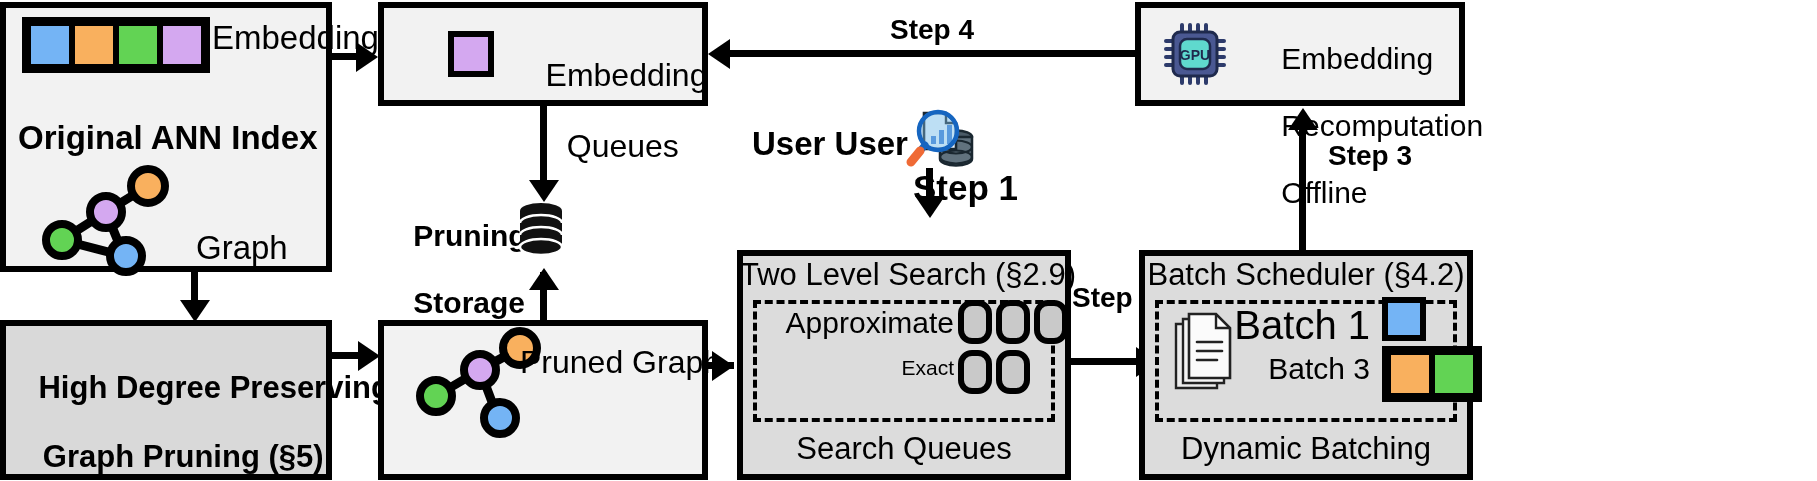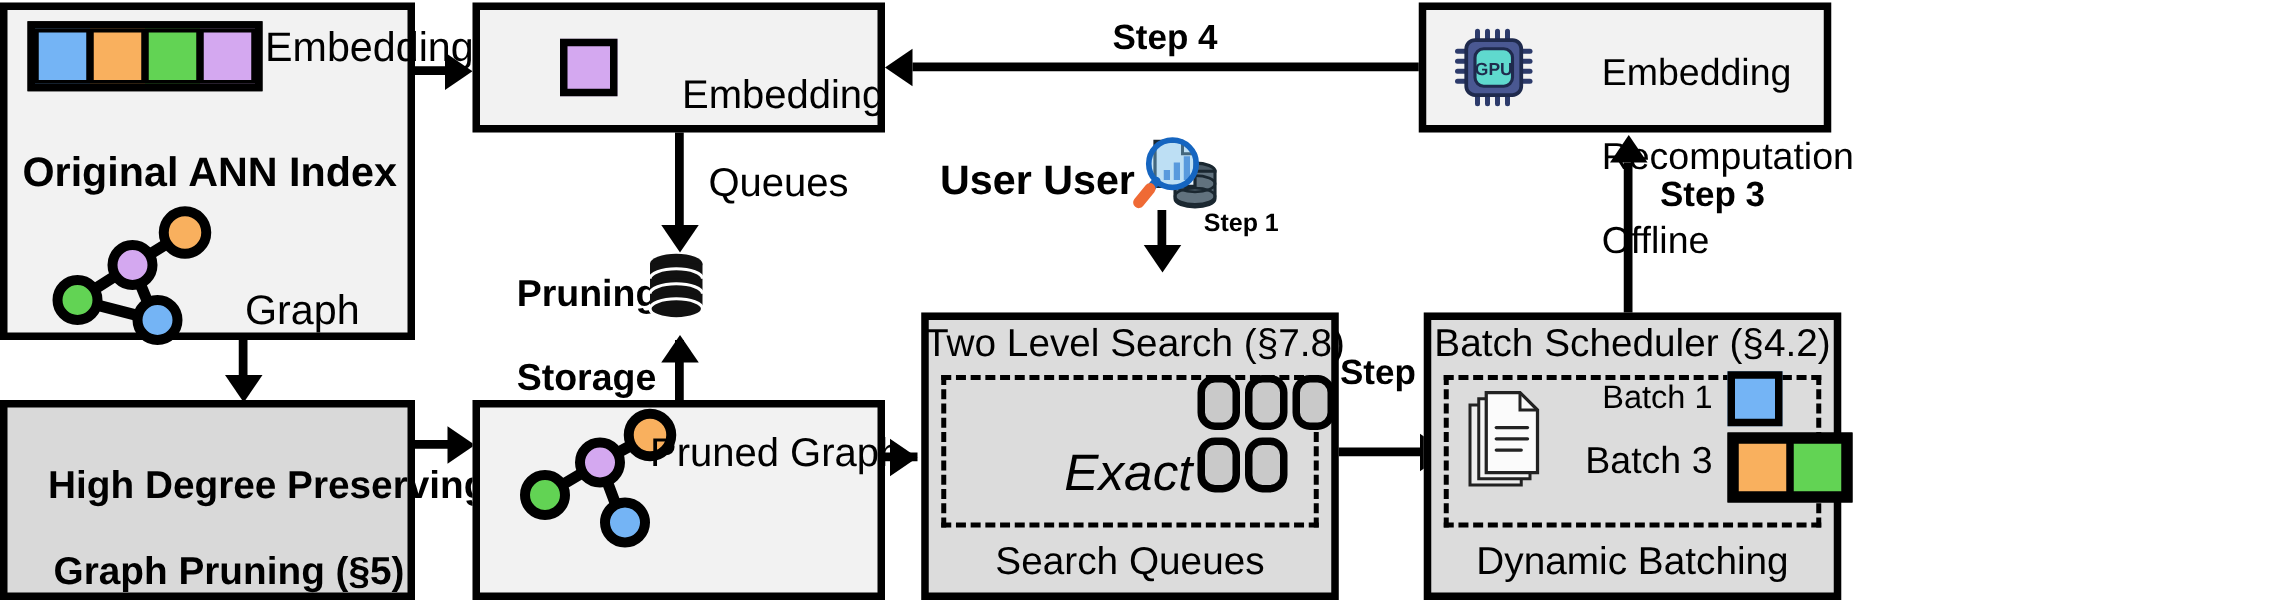--- a/index.html
+++ b/index.html
@@ -156,33 +156,34 @@
       <rect x="49" y="20" width="5" height="19"></rect>
     </g>
 
     <circle cx="40" cy="26" r="19" fill="#7fc2ea" fill-opacity="0.42" stroke="#1565c0" stroke-width="4.5"></circle>
     <line x1="27" y1="40" x2="14" y2="56" stroke="#1565c0" stroke-width="7" stroke-linecap="round"></line>
     <line x1="22" y1="46" x2="13" y2="57" stroke="#ef6a35" stroke-width="9" stroke-linecap="round"></line>
   </svg>
 
   <div class="vline" style="left:926px;top:168px;height:36px;"></div>
   <div class="arrowD" style="left:915px;top:196px;"></div>
-  <div class="lbl b" style="left:963px;top:168px;font-size:20px;">Step 1</div>
+  <div class="lbl b" style="left:913px;top:168px;font-size:35px;">Step 1</div>
 
   <div class="box gray2" style="left:737px;top:250px;width:334px;height:230px;">
   </div>
-  <div class="lbl center" style="left:740px;top:258px;width:328px;font-size:31px;">Two Level Search (§7.8)</div>
+  <div class="lbl center" style="left:740px;top:258px;width:328px;font-size:31px;">Two Level Search (§2.9)</div>
 
   <div class="dashbox" style="left:753px;top:300px;width:302px;height:122px;"></div>
 
+  <div class="lbl right" style="left:758px;top:306px;width:196px;font-size:30px;">Approximate</div>
   <div class="slot" style="left:958px;top:300px;width:34px;height:44px;"></div>
   <div class="slot" style="left:996px;top:300px;width:34px;height:44px;"></div>
   <div class="slot" style="left:1034px;top:300px;width:34px;height:44px;"></div>
 
-  <div class="lbl right" style="left:758px;top:356px;width:196px;font-size:41px;font-style:italic;">Exact</div>
+  <div class="lbl right" style="left:758px;top:356px;width:196px;font-size:21px;">Exact</div>
   <div class="slot" style="left:958px;top:350px;width:34px;height:44px;"></div>
   <div class="slot" style="left:996px;top:350px;width:34px;height:44px;"></div>
 
   <div class="lbl center" style="left:740px;top:432px;width:328px;font-size:31px;">Search Queues</div>
 
   <div class="hline" style="left:1071px;top:358px;width:84px;"></div>
   <div class="arrowR" style="left:1136px;top:347px;"></div>
   <div class="lbl b" style="left:1072px;top:282px;font-size:28px;">Step 2</div>
 
   <div class="box gray2" style="left:1139px;top:250px;width:334px;height:230px;">
@@ -196,21 +197,21 @@
     <path d="M10 7 L37 7 L51 21 L51 71 L10 71 Z" fill="#f4f4f4" stroke="#222" stroke-width="2.4"></path>
     <path d="M16 2 L43 2 L57 16 L57 66 L16 66 Z" fill="#fbfbfb" stroke="#222" stroke-width="2.6"></path>
     <path d="M43 2 L43 16 L57 16" fill="none" stroke="#222" stroke-width="2.4"></path>
     <g stroke="#222" stroke-width="2.6" stroke-linecap="round">
       <line x1="24" y1="30" x2="49" y2="30"></line>
       <line x1="24" y1="39" x2="49" y2="39"></line>
       <line x1="24" y1="48" x2="44" y2="48"></line>
     </g>
   </svg>
 
-  <div class="lbl right" style="left:1230px;top:303px;width:140px;font-size:26px;text-align:right;">Batch 1</div>
+  <div class="lbl right" style="left:1230px;top:303px;width:140px;font-size:40px;text-align:right;">Batch 1</div>
   <div class="sq" style="left:1382px;top:297px;width:44px;height:44px;background:#74b4f5;"></div>
 
   <div class="lbl right" style="left:1230px;top:352px;width:140px;font-size:30px;">Batch 3</div>
   <div class="strip" style="left:1382px;top:346px;">
     <div class="sw" style="background:#f9b05e;"></div>
     <div class="sw" style="background:#62d354;"></div>
   </div>
 
   <div class="lbl center" style="left:1142px;top:432px;width:328px;font-size:31px;">Dynamic Batching</div>
 

